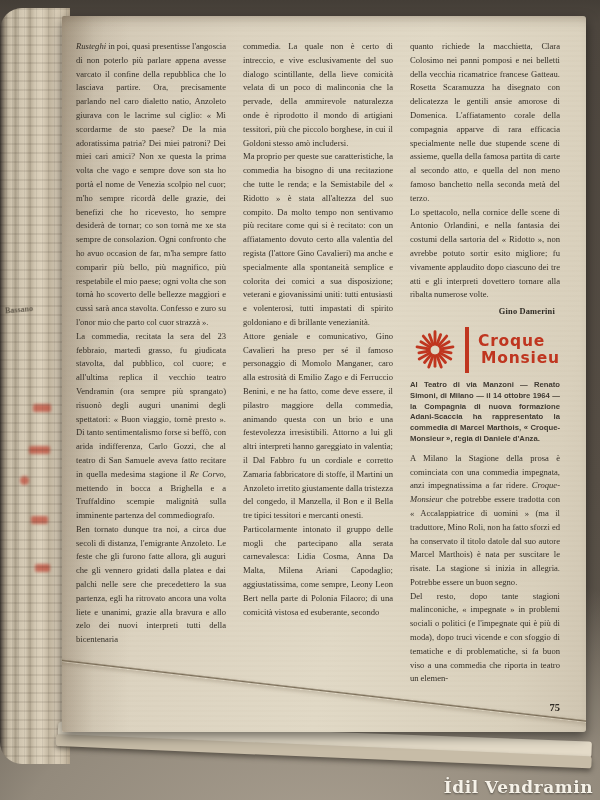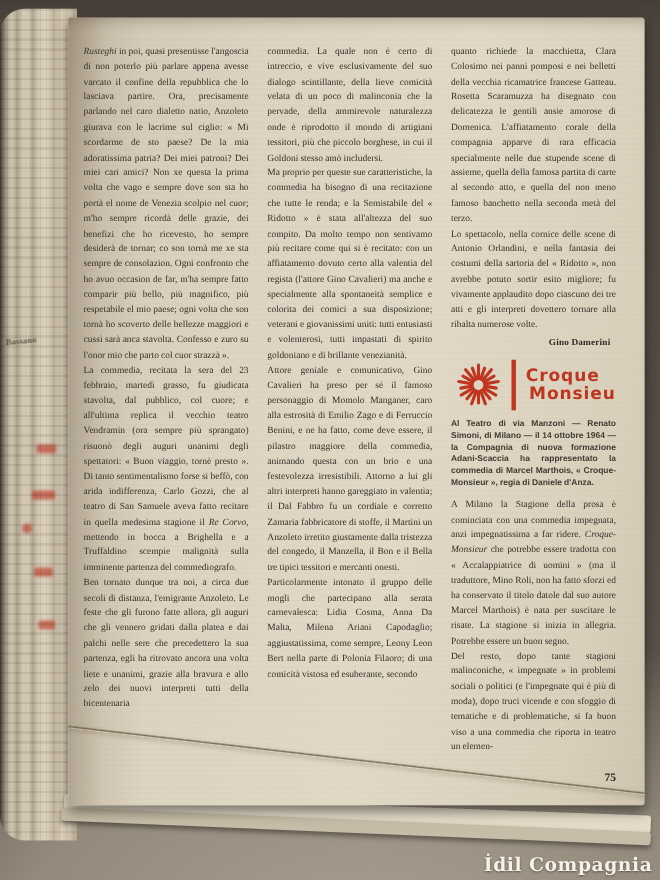--- a/index.html
+++ b/index.html
@@ -150,14 +150,14 @@
             <p><span>Del resto, dopo tante stagioni malinconiche, « impegnate » in problemi sociali o politici (e l'impegnate qui è più di moda), dopo truci vicende e con sfoggio di tematiche e di problematiche, si fa buon viso a una commedia che riporta in teatro un elemen-</span></p>
           </div>
       </div>
 
     </div>
 
     <div class="crease"></div>
     <div class="pagenum">75</div>
   </div>
 
-  <div class="watermark">İdil Compagnia</div>
+  <div class="watermark">İdil Vendramin</div>
 </div>
 
 </body></html>

